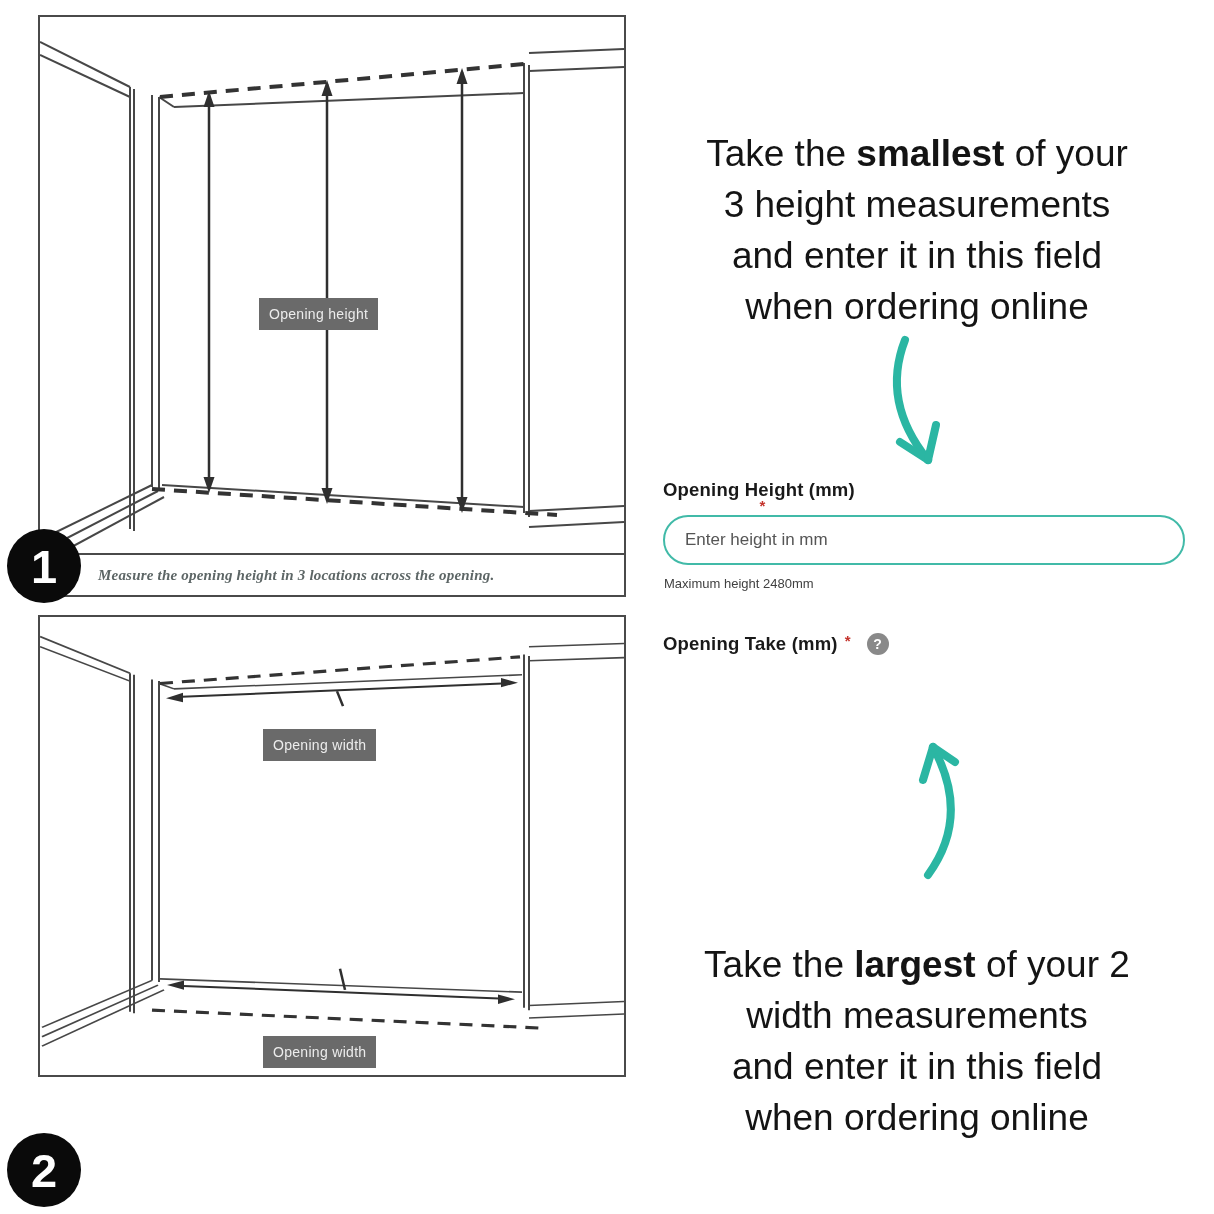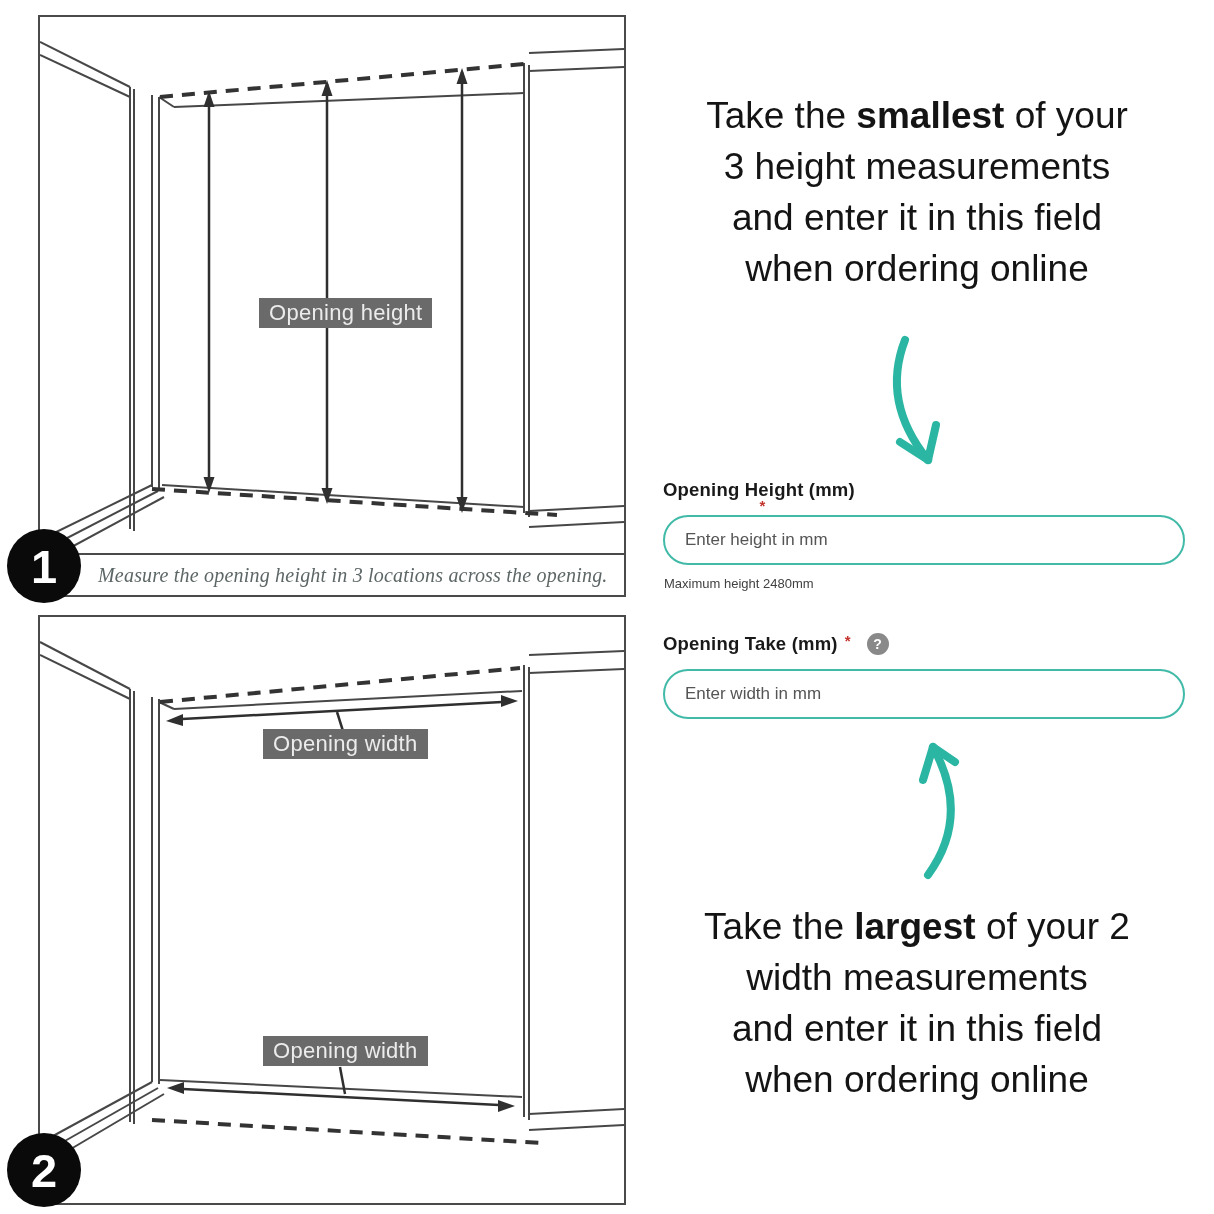--- a/index.html
+++ b/index.html
@@ -2,51 +2,51 @@
 <html><head>
 <meta charset="utf-8">
 <style>
   * { margin:0; padding:0; box-sizing:border-box; }
   html,body { width:1214px; height:1214px; background:#ffffff; font-family:"Liberation Sans", sans-serif; }
   .page { position:relative; width:1214px; height:1214px; overflow:hidden; background:#fff; }
 
   
   .figure { position:absolute; left:38px; width:588px; border:2px solid #4a4a4a; background:#fff; }
   .figure.f1 { top:15px;  height:582px; }
-  .figure.f2 { top:615px; height:590px; }
+  .figure.f2 { top:615px; height:462px; }
   .figure svg.drawing { position:absolute; left:0; top:0; width:100%; height:100%; }
   .figure-caption {
     position:absolute; left:0; right:0; bottom:0; height:42px;
     border-top:2px solid #4a4a4a; background:#fff;
     display:flex; align-items:center; padding-left:58px;
-    font-family:"Liberation Serif", serif; font-style:italic; font-weight:normal;
-    font-size:20px; color:#5d6666; letter-spacing:.2px;
+    font-family:"Liberation Serif", serif; font-style:italic; font-weight:bold;
+    font-size:15px; color:#5d6666; letter-spacing:.2px;
   }
   .measure-tag {
     position:absolute; background:#6a6a6a; color:#ececec;
-    font-size:22px; padding:2px 10px; white-space:nowrap; letter-spacing:.3px;
+    font-size:14px; padding:8px 10px; white-space:nowrap; letter-spacing:.3px;
   }
   .step-badge {
     position:absolute; width:74px; height:74px; border-radius:50%;
     background:#0a0a0a; color:#fff; display:flex; align-items:center; justify-content:center;
     font-size:47px; font-weight:bold; z-index:5;
   }
   .badge1 { left:7px; top:529px; }
   .badge2 { left:7px; top:1133px; }
 
   
   .ln   { stroke:#474747; stroke-width:2;   fill:none; }
   .dsh  { stroke:#333333; stroke-width:4;   fill:none; stroke-dasharray:13 9; }
   .mline{ stroke:#2f2f2f; stroke-width:2.5; fill:none; }
   .mhead{ fill:#2f2f2f; stroke:none; }
 
   
   .instruction {
     position:absolute; left:652px; width:530px; text-align:center;
-    font-size:37px; line-height:51px; color:#141414; white-space:pre-line;
+    font-size:37px; line-height:51px; color:#141414; white-space:pre-line;margin-top:38px;
   }
   .instruction b { font-weight:bold; }
   .inst-top { top:90px; }
   .inst-bottom { top:901px; }
 
   .teal-arrow { position:absolute; }
   .teal-arrow path { stroke:#2bb6a3; stroke-width:8; fill:none; stroke-linecap:round; stroke-linejoin:round; }
 
   .field-label-row { position:absolute; left:663px; display:flex; align-items:center; }
   .row-height { top:479px;flex-direction:column; }
@@ -178,21 +178,20 @@
     <span class="req">*</span>
   </div>
   <input class="pill-input input-height" type="text" placeholder="Enter height in mm" style="">
   <div class="helper-text">Maximum height 2480mm</div>
 
   <div class="field-label-row row-width">
     <span class="field-label">Opening Take (mm)</span>
     <span class="req">*</span>
     <span class="help-icon">?</span>
   </div>
-  <input class="pill-input input-width" type="text" placeholder="Enter width in mm" style="">
 
   <svg class="teal-arrow" style="left:885px; top:736px;" width="100" height="150" viewBox="0 0 100 150">
     <path d="M43,139 Q86,80 48,11"></path>
     <path d="M48,11 L38,44"></path>
     <path d="M48,11 L70,26"></path>
   </svg>
 
   <p class="instruction inst-bottom"><span>Take the </span><b>largest</b><span> of your 2
 width measurements
 and enter it in this field

